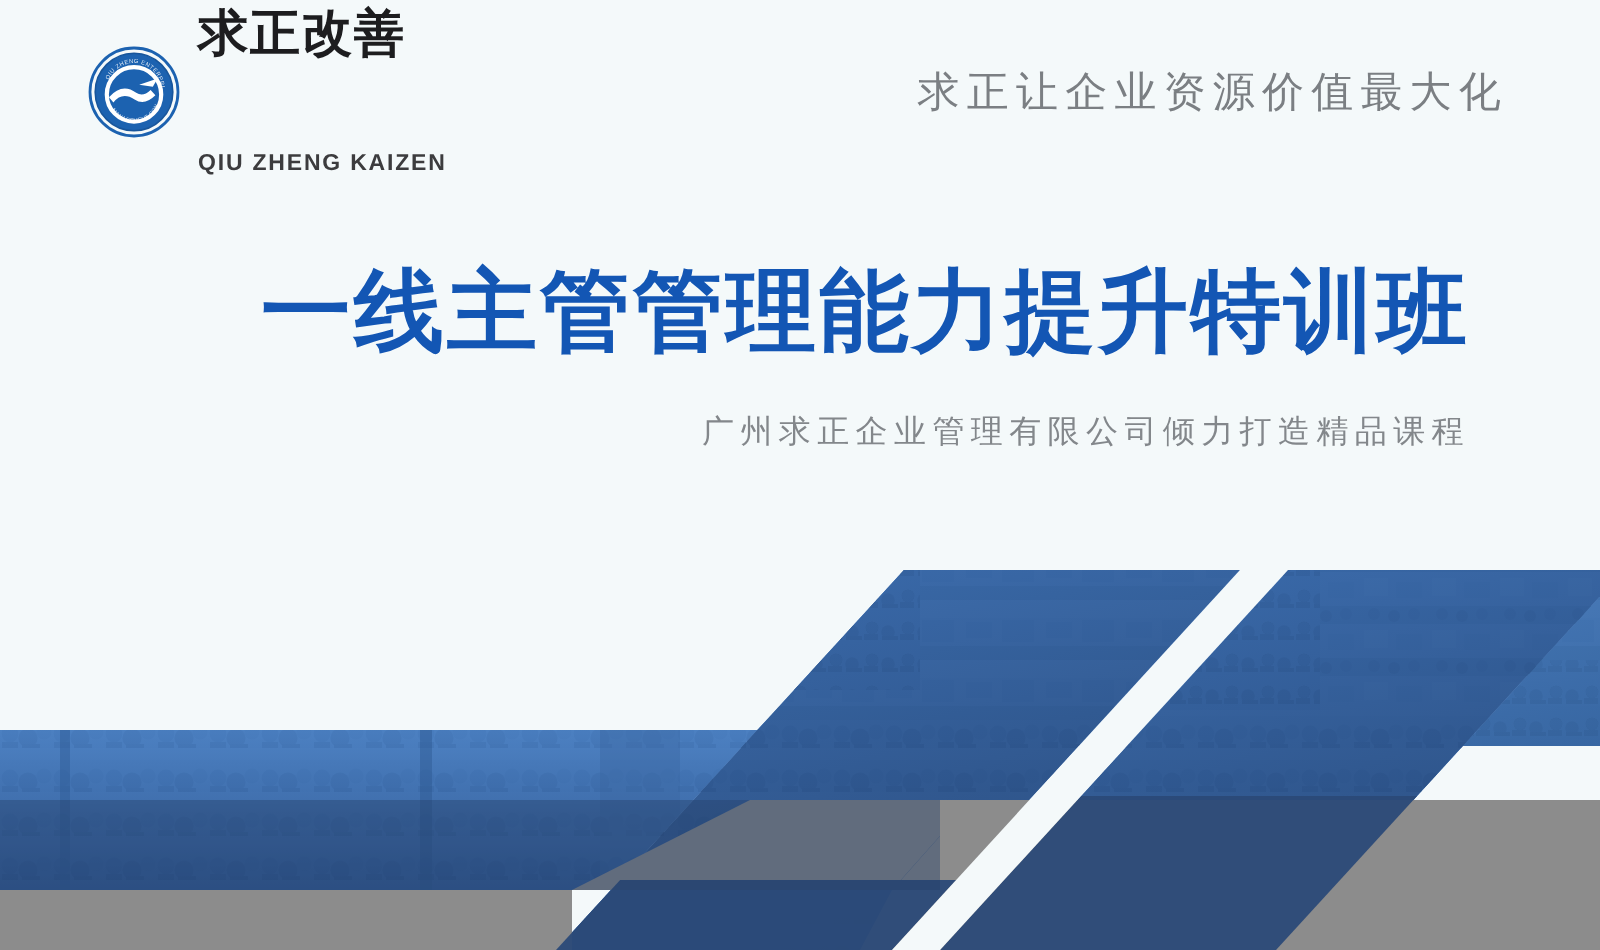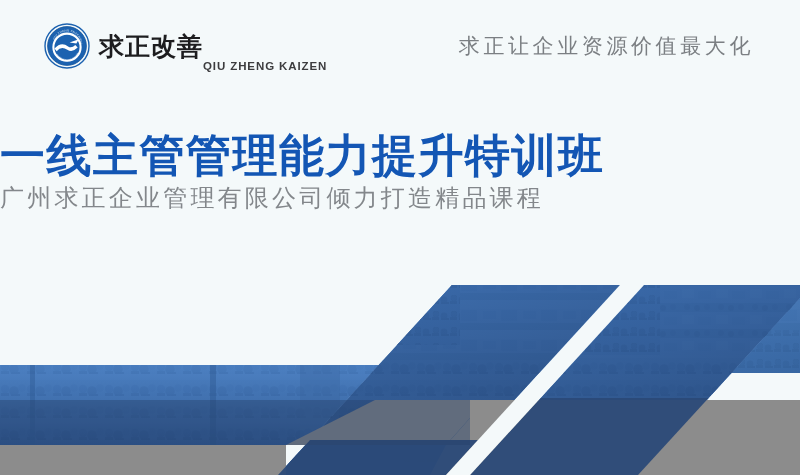--- a/index.html
+++ b/index.html
@@ -42,22 +42,22 @@
   .brand-mark {
     width: 46px;
     height: 46px;
     flex: 0 0 46px;
     position: relative;
   }
   .brand-mark svg { display: block; }
 
   .brand-text {
     display: flex;
-    flex-direction: row;
-    align-items: center;
+    flex-direction: column;
+    align-items: flex-start;
     padding-top: 1px;
   }
   .brand-cn {
     font-size: 25px;
     font-weight: 700;
     color: #1d1d1f;
     letter-spacing: 1px;
     line-height: 1.05;
     white-space: nowrap;
   }
@@ -82,35 +82,36 @@
     color: #7b7f83;
     letter-spacing: 3.6px;
     white-space: nowrap;
     font-weight: 400;
   }
 
   
   .title-block {
     position: absolute;
     top: 130px;
-    left: 0;
+    left: 11px;
     width: 724px;
-    text-align: left;
+    text-align: right;
     z-index: 30;
   }
   .main-title {
     font-size: 45px;
     font-weight: 700;
     color: #1356b4;
     letter-spacing: 1.5px;
     line-height: 1.15;
     white-space: nowrap;
   }
   .sub-title {
-    font-size: 24px;
+    margin-top: 24px;
+    font-size: 16px;
     color: #83878b;
     letter-spacing: 3.2px;
     white-space: nowrap;
     font-weight: 400;
   }
 
   
   .collage {
     position: absolute;
     left: 0;

